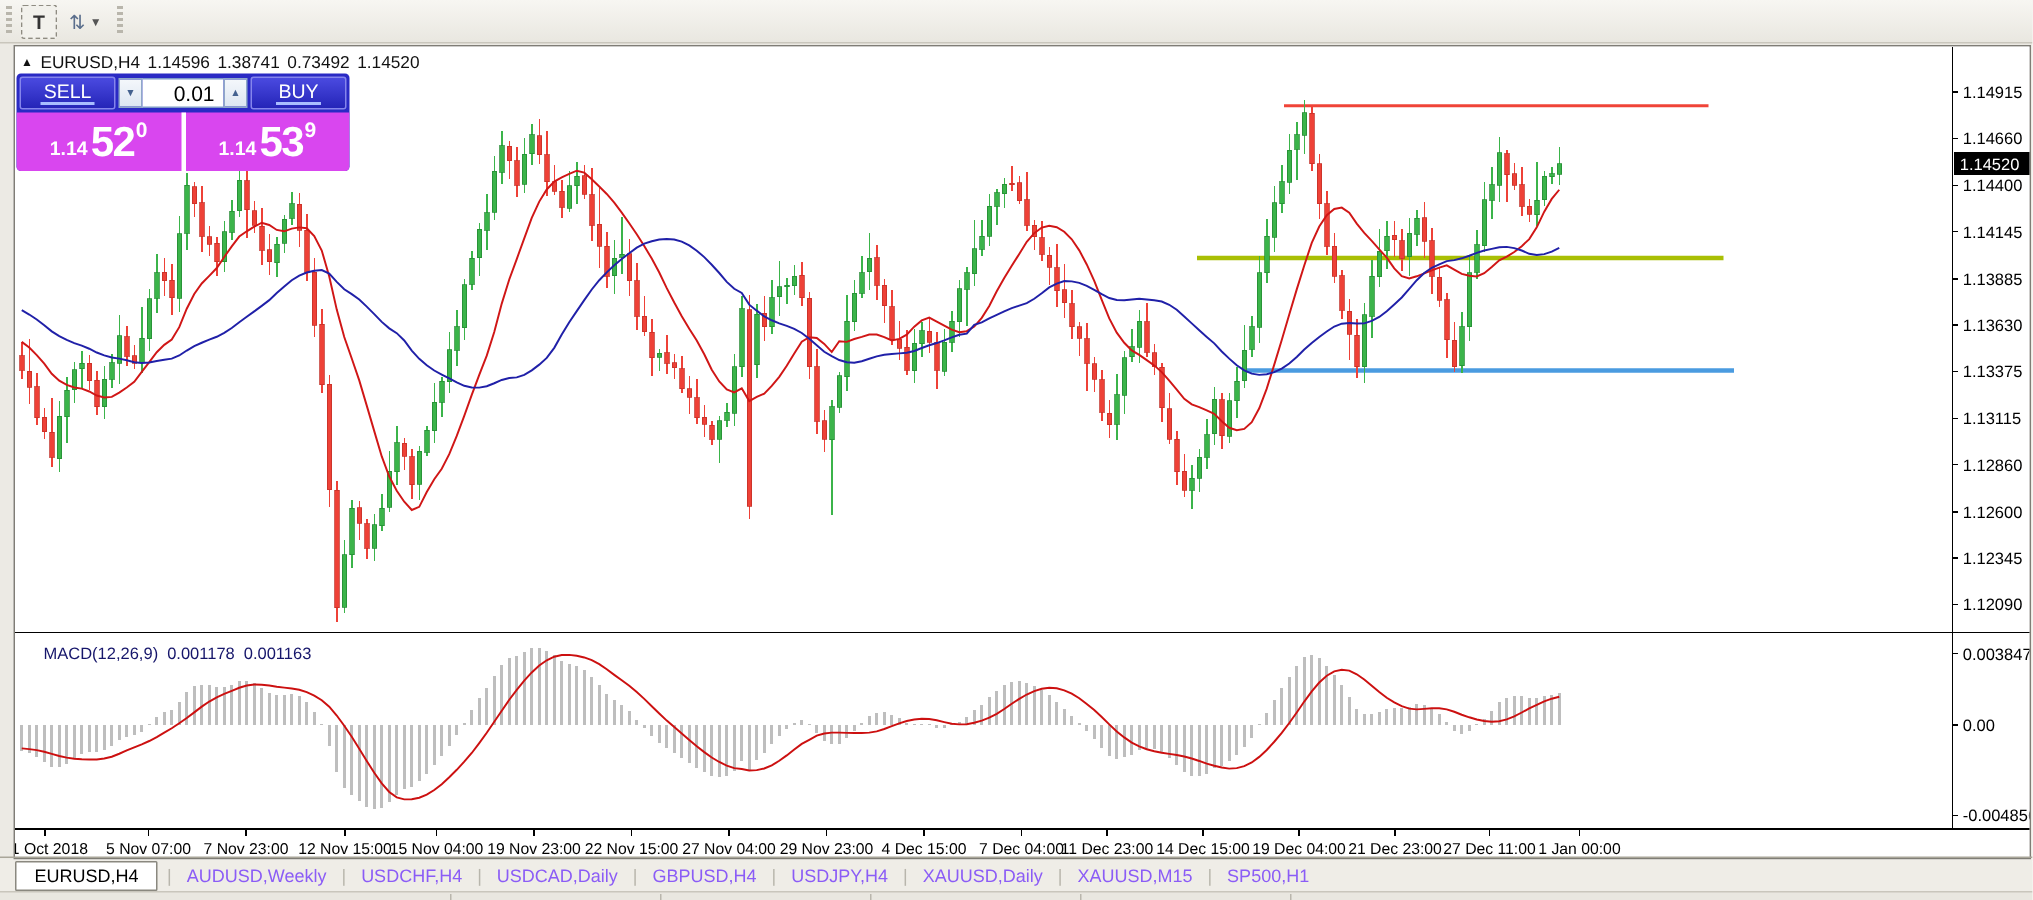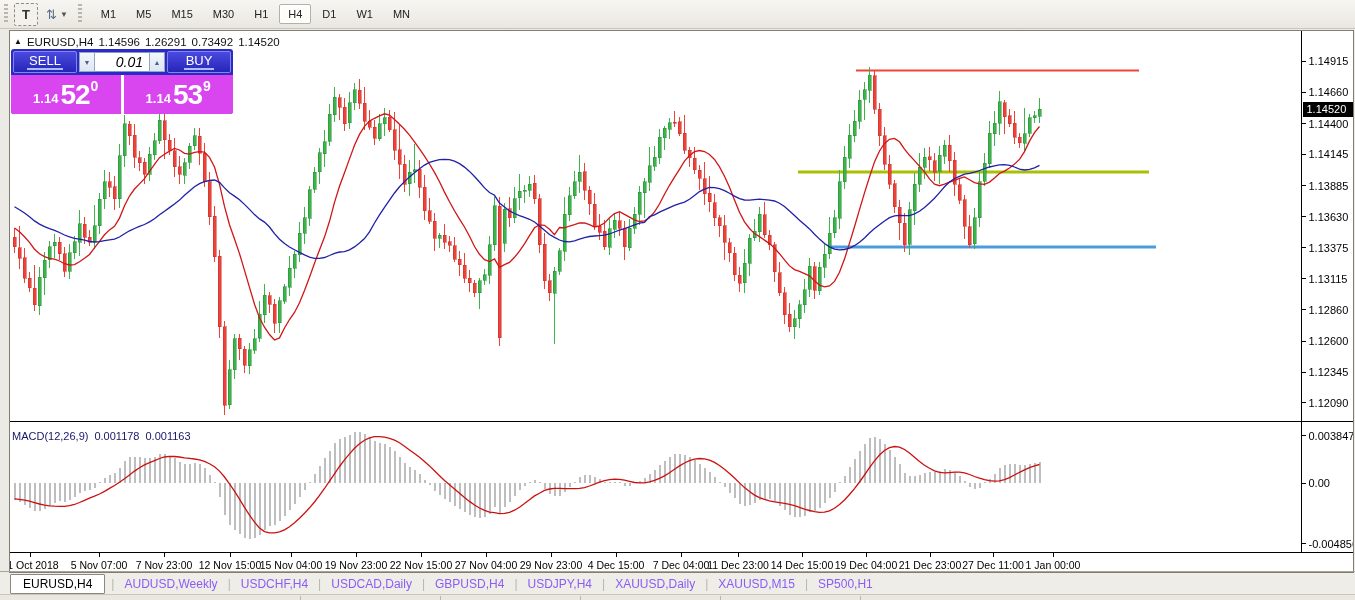--- a/index.html
+++ b/index.html
@@ -32,37 +32,37 @@
     background:#FFFFFF;border:1px solid #7F7D76;box-sizing:content-box;
   }
   .chart-client svg{position:absolute;left:0;top:0;}
   .sym-header{
     position:absolute;left:4px;top:5px;z-index:2;font-size:11.5px;color:#111;
     display:flex;align-items:center;gap:5px;white-space:nowrap;
   }
   .sym-header .tri{font-size:8px;position:relative;top:-1px;}
   .sym-header b{font-weight:normal;}
   .macd-label{
-    position:absolute;left:2px;top:399px;z-index:2;font-size:11px;color:#16166B;
+    position:absolute;left:19px;top:399px;z-index:2;font-size:11px;color:#16166B;
     display:flex;gap:6px;white-space:nowrap;
   }
   
   .ock{position:absolute;left:1px;top:18px;width:222px;z-index:5;background:#2A2AC4;
        border-radius:3px;overflow:hidden;}
   .ock-row1{display:flex;align-items:stretch;height:26px;}
   .trade-btn{flex:0 0 62px;margin:2px;display:flex;align-items:center;justify-content:center;
     background:linear-gradient(#4A4AE0,#2525B8);border:1px solid #8585EC;border-radius:2px;
     color:#fff;font-size:13px;cursor:pointer;}
   .trade-btn span{border-bottom:2px solid #A9BDFF;padding:0 2px 1px 2px;line-height:1;}
   .spin{flex:0 0 14px;margin:3px 0;display:flex;align-items:center;justify-content:center;
     background:linear-gradient(#F4F7FB,#DDE6F2);border:1px solid #8FA8C8;color:#44618F;
     font-size:7px;cursor:pointer;}
   .lot-input{flex:1;margin:3px 0;border:1px solid #7E9AC8;border-left:none;border-right:none;
     background:#fff;color:#000;font-size:14px;text-align:right;padding:0 6px 0 0;outline:none;
-    font-family:"Liberation Sans",sans-serif;min-width:0;font-style:italic;}
+    font-family:"Liberation Sans",sans-serif;min-width:0;}
   .ock-row2{display:flex;height:39px;}
   .price-box{flex:1;background:#d946ef;color:#fff;display:flex;align-items:center;justify-content:center;}
   .price-box.sell{border-right:3px solid #fff;}
   .price-box .small{font-size:13px;font-weight:bold;margin-right:2px;position:relative;top:4px;}
   .price-box .big{font-size:28px;font-weight:bold;line-height:1;letter-spacing:-1px;}
   .price-box .sup{font-size:14px;font-weight:bold;position:relative;top:-9px;margin-left:1px;}
   
   .tabs-divider{position:absolute;left:0;top:571px;width:1355px;height:2px;
     border-top:1px solid #A9A699;border-bottom:1px solid #FFFFFF;}
   .tab-bar{position:absolute;left:0;top:573px;width:1355px;height:21px;
@@ -78,31 +78,20 @@
 <body>
 
 <div class="toolbar">
   <div class="grip"></div>
   <div class="tool-btn">T</div>
   <div class="tool-btn2">
     <span>⇅</span>
     <span class="caret">▼</span>
   </div>
   <div class="grip"></div>
-  <div class="tf-group" id="tf-group">
-      <div class="tf-btn">M1</div>
-      <div class="tf-btn">M5</div>
-      <div class="tf-btn">M15</div>
-      <div class="tf-btn">M30</div>
-      <div class="tf-btn">H1</div>
-      <div class="tf-btn active">H4</div>
-      <div class="tf-btn">D1</div>
-      <div class="tf-btn">W1</div>
-      <div class="tf-btn">MN</div>
-    </div>
 </div>
 
 <div class="chart-client">
   <svg id="chart-svg" width="1343" height="541" viewBox="0 0 1343 541">
       <rect x="0" y="0" width="1343" height="541" fill="#FFFFFF"></rect>
       <line x1="846" x2="1129" y1="39.47040498442221" y2="39.47040498442221" stroke="#F04438" stroke-width="2"></line>
       <line x1="788" x2="1139" y1="141.00311526479823" y2="141.00311526479823" stroke="#A9BF04" stroke-width="3"></line>
       <line x1="819" x2="1146" y1="215.94392523364533" y2="215.94392523364533" stroke="#4A9BE0" stroke-width="3"></line>
       <g shape-rendering="crispEdges">
         <line x1="4.5" x2="4.5" y1="196.69848115962765" y2="221.5803173849969" stroke="#EE4137" stroke-width="1"></line>
@@ -799,21 +788,21 @@
         <text x="983" y="538" text-anchor="middle" fill="#000" font-size="10.5" font-family="Liberation Sans, sans-serif">27 Dec 11:00</text>
         <line x1="1043" x2="1043" y1="522" y2="526" stroke="#000"></line>
         <text x="1043" y="538" text-anchor="middle" fill="#000" font-size="10.5" font-family="Liberation Sans, sans-serif">1 Jan 00:00</text>
       </g>
     </svg>
 
   <div class="sym-header">
     <span class="tri">▲</span>
     <b>EURUSD,H4</b>
     <span>1.14596</span>
-    <span>1.26291</span>
+    <span>1.38741</span>
     <span>0.73492</span>
     <span>1.14520</span>
   </div>
 
   <div class="macd-label">
     <span>MACD(12,26,9)</span>
     <span>0.001178</span>
     <span>0.001163</span>
   </div>
 

